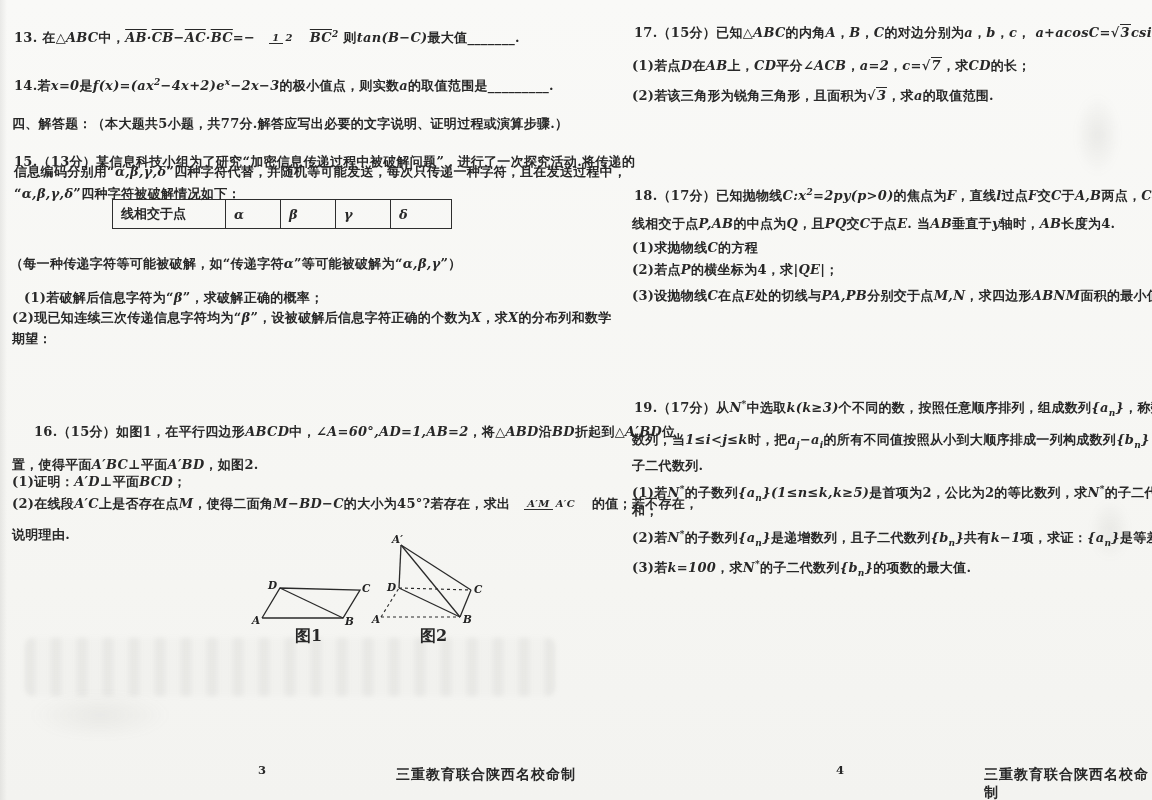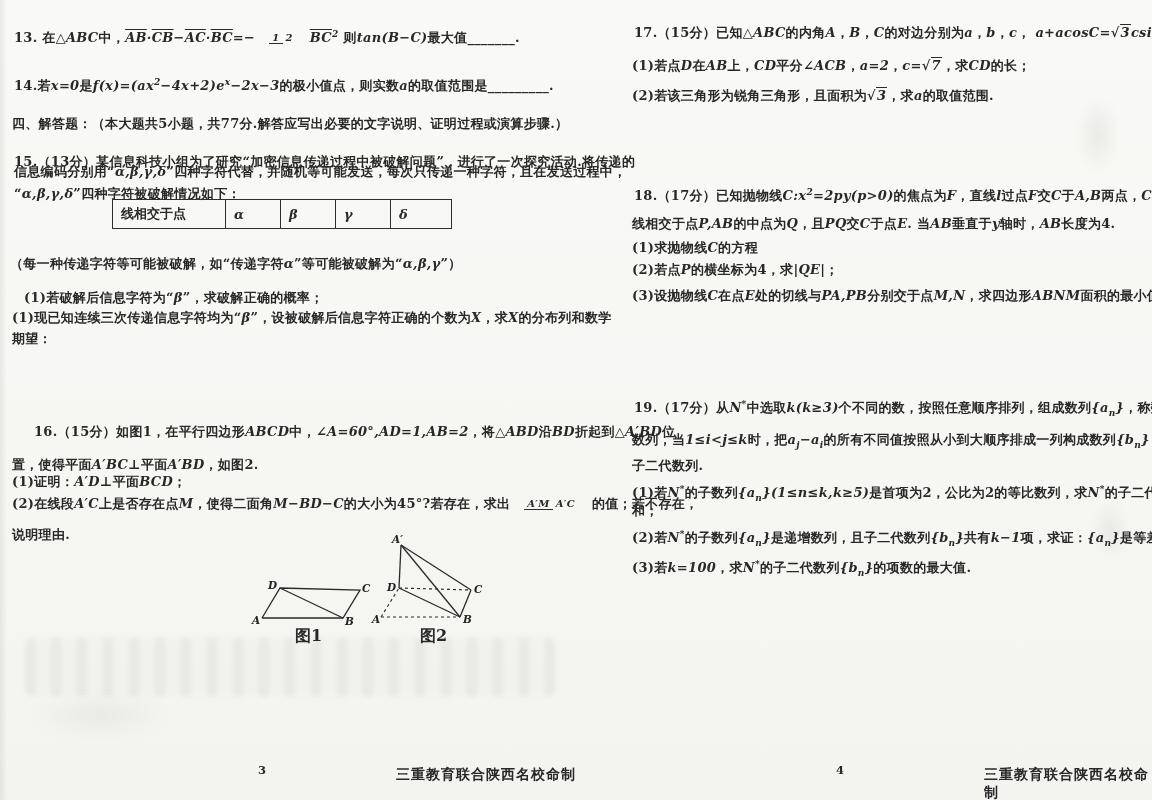--- a/index.html
+++ b/index.html
@@ -85,21 +85,21 @@
           <td class="mt" style="width:38px;">α</td>
           <td class="mt" style="width:38px;">β</td>
           <td class="mt" style="width:38px;">γ</td>
           <td class="mt" style="width:44px;">δ</td>
         </tr>
       </tbody>
         </table>
 
       <div class="line" style="left:10px;top:256px;"><span>（每一种传递字符等可能被破解，如“传递字符</span><span class="m">α</span><span>”等可能被破解为“</span><span class="m">α,β,γ</span><span>”）</span></div>
       <div class="line" style="left:12px;top:290px;margin-left:12px;"><span>(1)若破解后信息字符为“</span><span class="m">β</span><span>”，求破解正确的概率；</span></div>
-      <div class="line" style="left:12px;top:310px;"><span>(1)现已知连续三次传递信息字符均为“</span><span class="m">β</span><span>”，设被破解后信息字符正确的个数为</span><span class="m">X</span><span>，求</span><span class="m">X</span><span>的分布列和数学</span></div>
+      <div class="line" style="left:12px;top:310px;"><span>(2)现已知连续三次传递信息字符均为“</span><span class="m">β</span><span>”，设被破解后信息字符正确的个数为</span><span class="m">X</span><span>，求</span><span class="m">X</span><span>的分布列和数学</span></div>
       <div class="line" style="left:12px;top:331px;"><span>期望：</span></div>
     </div>
 
     <div class="group">
       <div class="line" style="left:14px;top:424px;margin-left:20px;"><span>16.（15分）如图1，在平行四边形</span><span class="m">ABCD</span><span>中，</span><span class="m">∠A=60°,AD=1,AB=2</span><span>，将</span><span class="m">△ABD</span><span>沿</span><span class="m">BD</span><span>折起到</span><span class="m">△A′BD</span><span>位</span></div>
       <div class="line" style="left:12px;top:457px;"><span>置，使得平面</span><span class="m">A′BC</span><span>⊥平面</span><span class="m">A′BD</span><span>，如图2.</span></div>
       <div class="line" style="left:12px;top:474px;"><span>(1)证明：</span><span class="m">A′D</span><span>⊥平面</span><span class="m">BCD</span><span>；</span></div>
       <div class="line" style="left:12px;top:496px;"><span>(2)在线段</span><span class="m">A′C</span><span>上是否存在点</span><span class="m">M</span><span>，使得二面角</span><span class="m">M−BD−C</span><span>的大小为45°?若存在，求出</span><span class="frac"><span class="num">A′M</span><span class="den">A′C</span></span><span>的值；若不存在，</span></div>
       <div class="line" style="left:12px;top:527px;"><span>说明理由.</span></div>
     </div>

